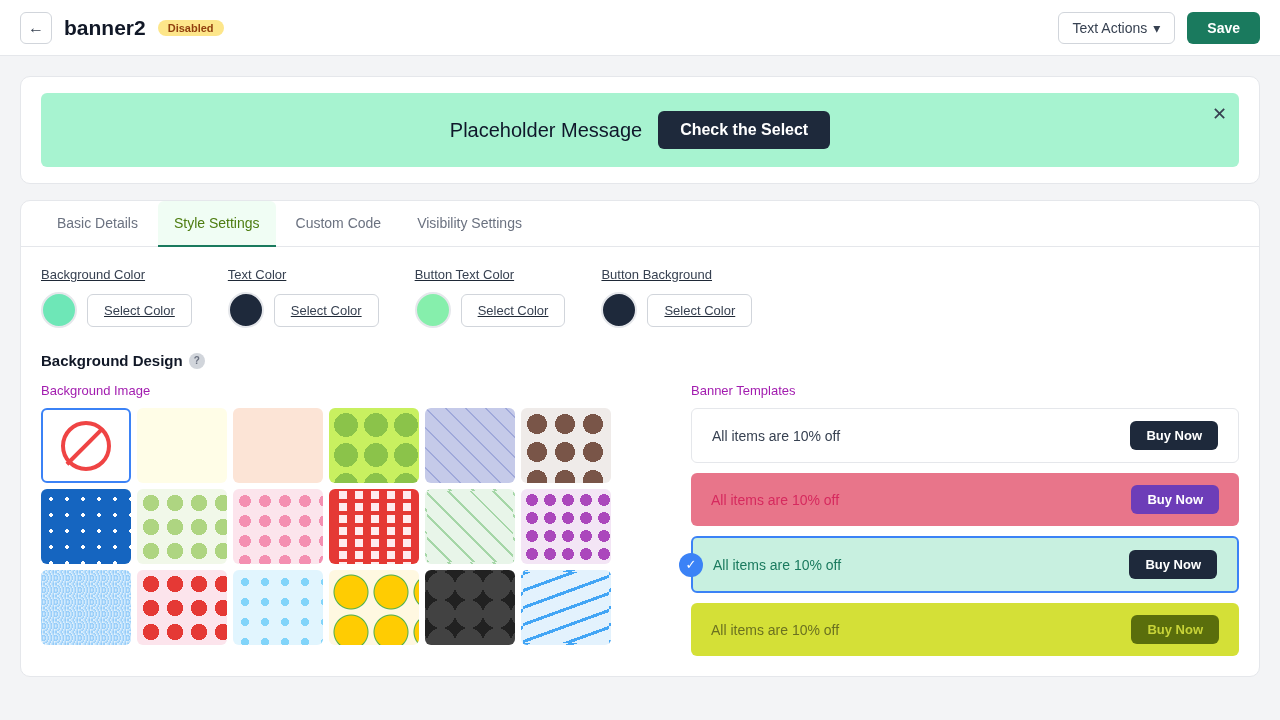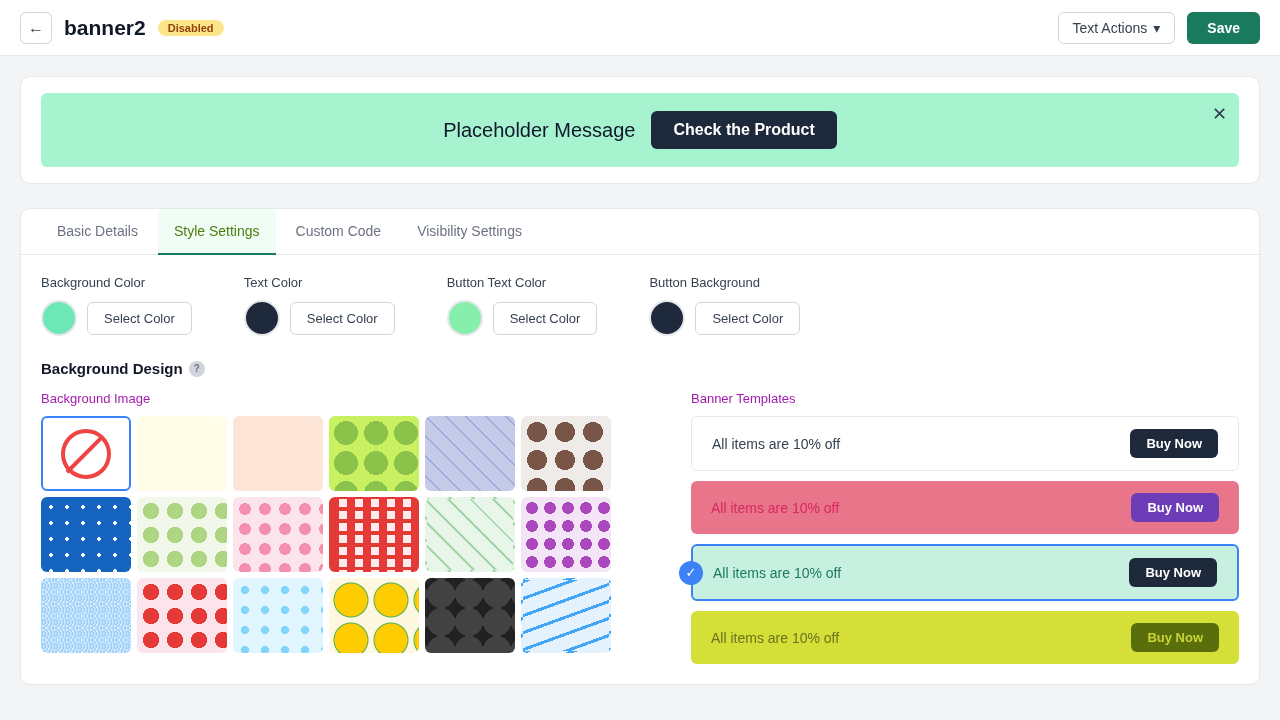--- a/index.html
+++ b/index.html
@@ -101,21 +101,20 @@
       background: none;
       border: none;
     }
 
     
     .settings-card {
       background: #fff;
       border-radius: 10px;
       border: 1px solid #e5e7eb;
       padding: 0;
-      margin-top: 8px;
     }
 
     
     .tabs {
       display: flex;
       border-bottom: 1px solid #e5e7eb;
       padding: 0 20px;
       gap: 4px;
     }
     .tab {
@@ -132,23 +131,24 @@
       border-radius: 6px 6px 0 0;
       border-bottom: 2px solid #1a7a5e;
     }
 
     
     .settings-content { padding: 20px; }
 
     
     .color-row {
       display: flex;
-      gap: 52px;
+      gap: 36px;
       margin-bottom: 24px;
       flex-wrap: wrap;
+      text-decoration: underline;
     }
     .color-group {
       display: flex;
       flex-direction: column;
       gap: 10px;
     }
     .color-label { font-size: 13px; color: #374151; font-weight: 500; }
     .color-picker-row {
       display: flex;
       align-items: center;
@@ -315,21 +315,21 @@
     <span>▾</span>
   </button>
   <button class="save-btn">Save</button>
 </div>
 
 <div class="main">
 
   <div class="preview-card">
     <div class="banner-preview">
       <span class="banner-message">Placeholder Message</span>
-      <button class="banner-cta">Check the Product</button>
+      <button class="banner-cta">Check the Select</button>
       <button class="banner-close">✕</button>
     </div>
   </div>
 
   <div class="settings-card">
 
     <div class="tabs">
       <div class="tab">
         <span>Basic Details</span>
       </div>

